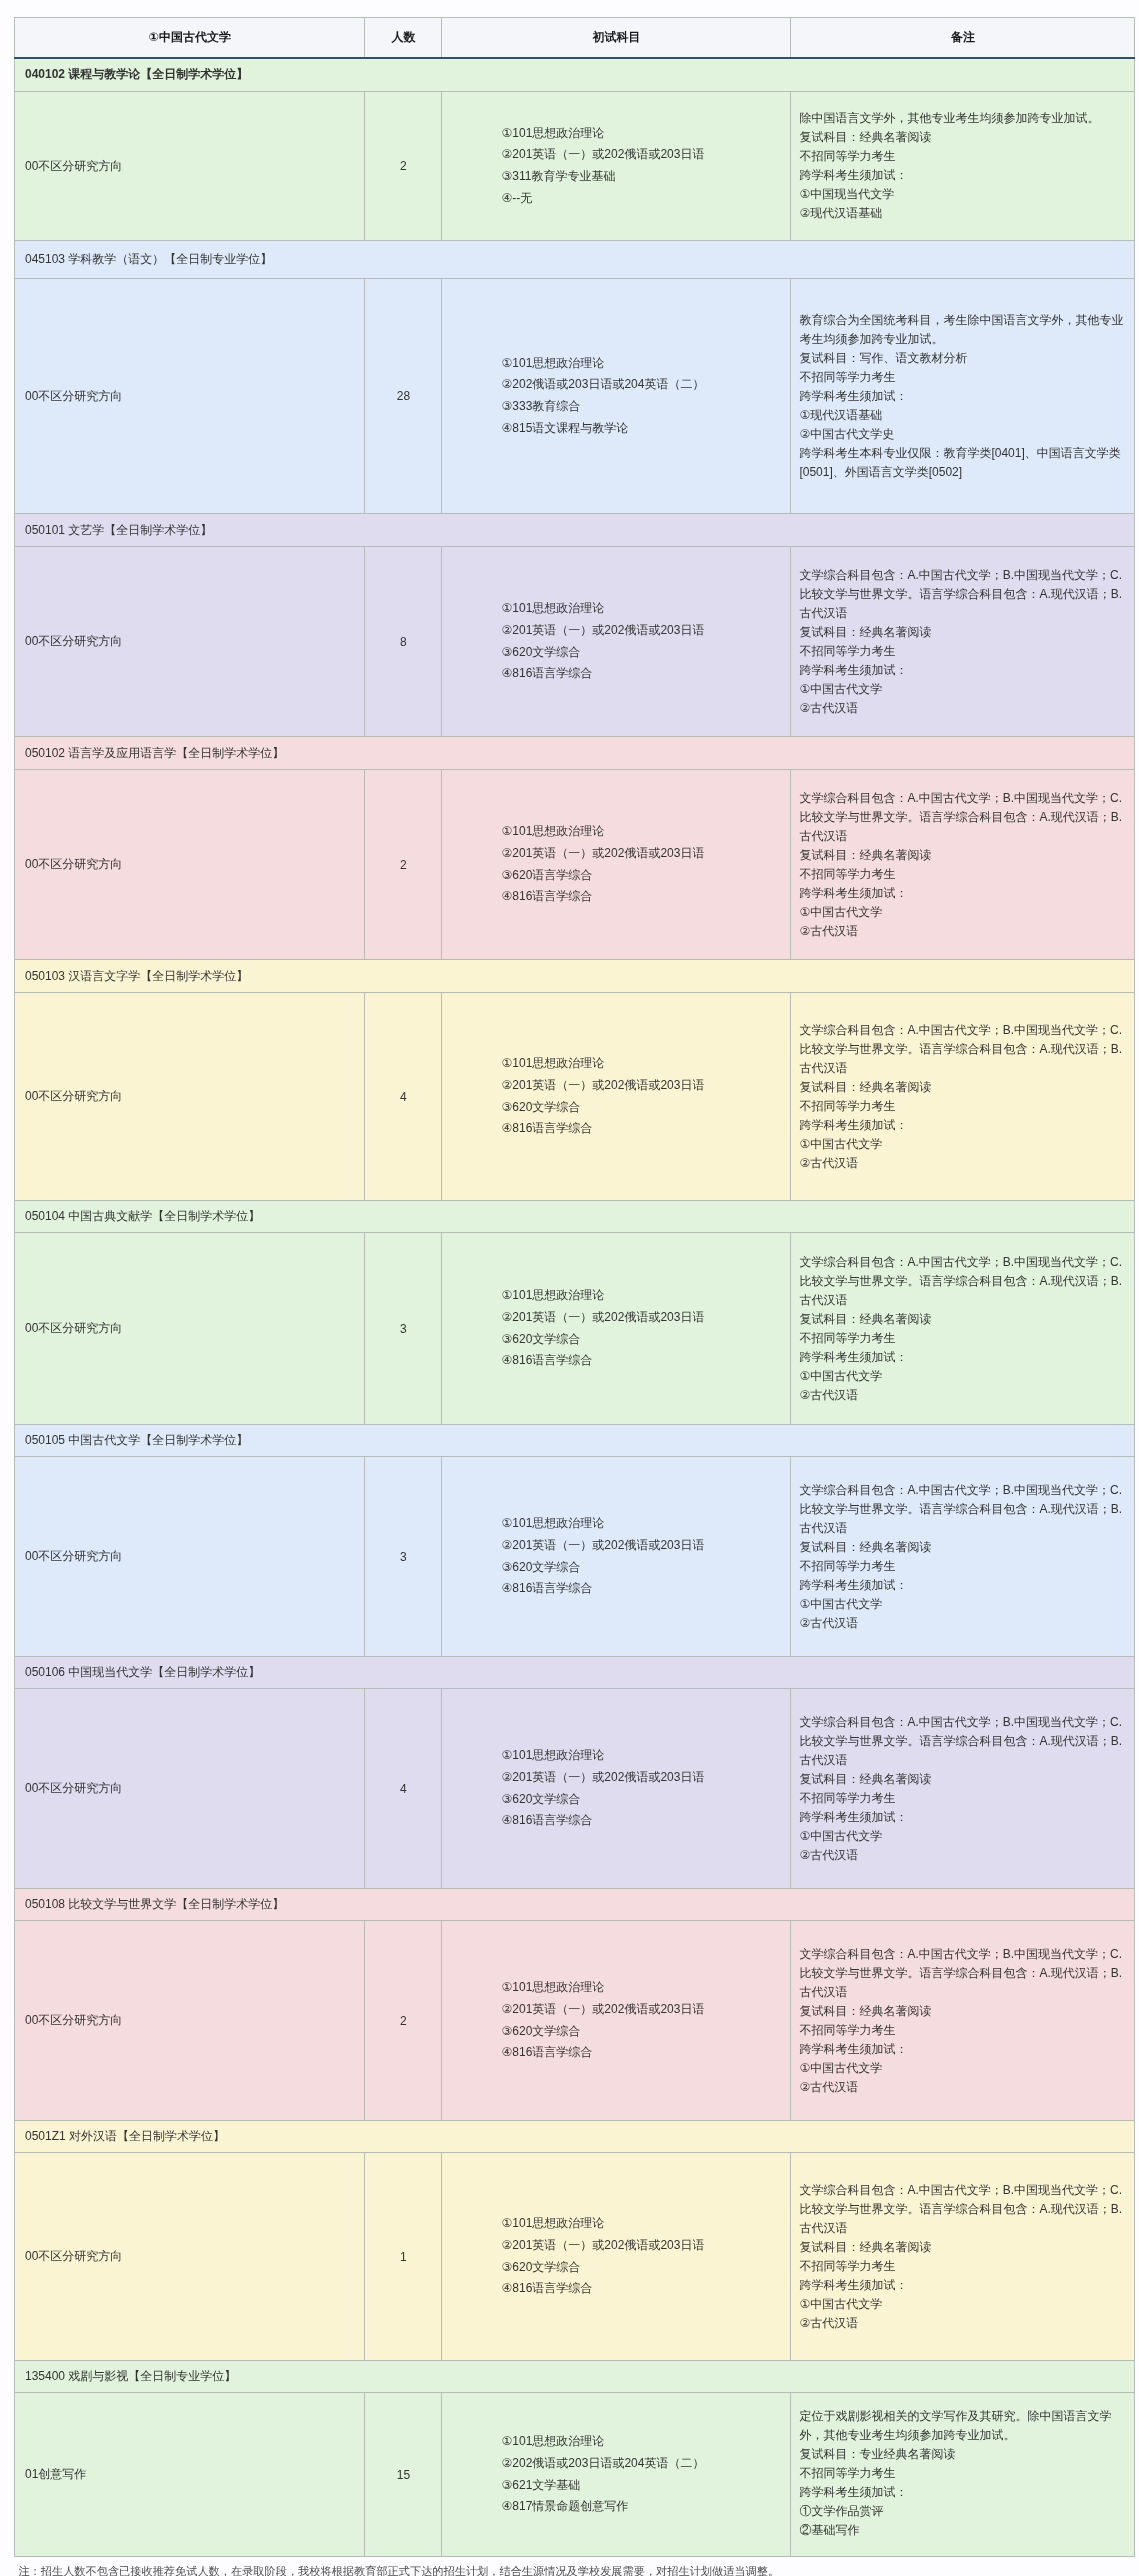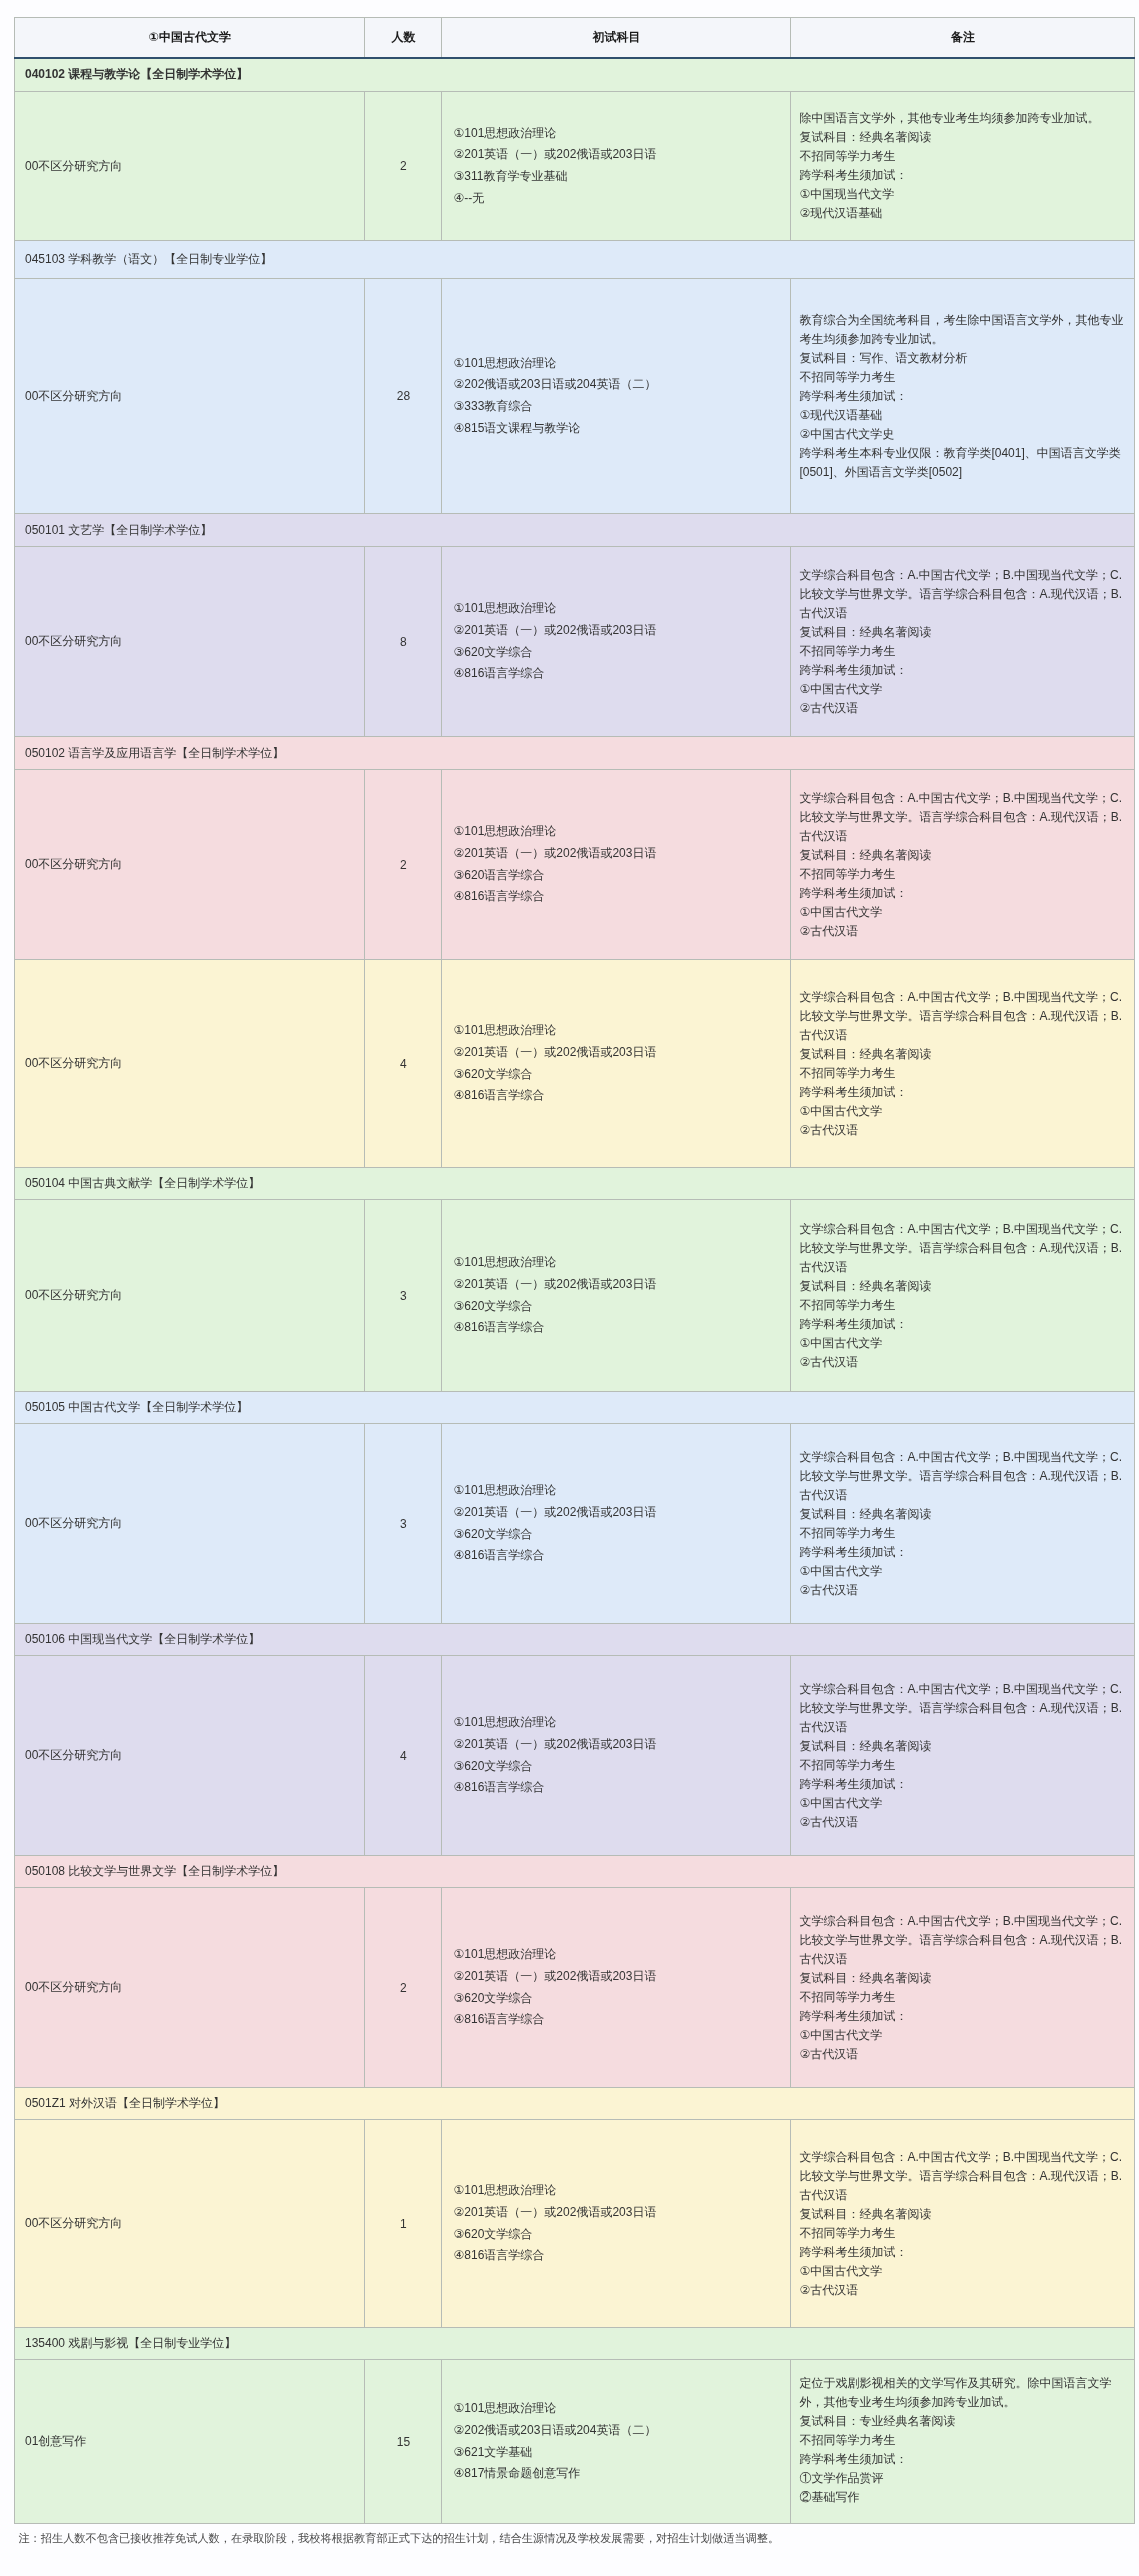--- a/index.html
+++ b/index.html
@@ -32,21 +32,21 @@
     text-align: center;
   }
   tr.sec td {
     padding-left: 9.6px;
     text-align: left;
     color: #333;
   }
   td.dir { padding-left: 9.6px; }
   td.cnt { text-align: center; }
   td.subj { padding-left: 11.2px; }
-  td.subj div { line-height: 21.6px; }
+  td.subj div { line-height: 21.6px; margin-left: 48px; }
   td.rem { padding: 11.2px 8px; }
   td.rem div { line-height: 19px; }
   .footer {
     font-size: 11.2px;
     color: #4a4a4a;
     padding: 5.6px 0 4.8px 4px;
     line-height: 16px;
   }
 </style>
 </head>
@@ -147,20 +147,23 @@
           </td>
           <td class="rem" style="background: rgb(245, 220, 223);">
             <div>文学综合科目包含：A.中国古代文学；B.中国现当代文学；C.比较文学与世界文学。语言学综合科目包含：A.现代汉语；B.古代汉语</div>
             <div>复试科目：经典名著阅读</div>
             <div>不招同等学力考生</div>
             <div>跨学科考生须加试：</div>
             <div>①中国古代文学</div>
             <div>②古代汉语</div>
           </td>
         </tr>
+        <tr class="sec" style="height: 33px;">
+          <td colspan="4" style="background: rgb(251, 244, 211);">050103 汉语言文字学【全日制学术学位】</td>
+        </tr>
         <tr style="height: 208px;">
           <td class="dir" style="background: rgb(251, 244, 211);">00不区分研究方向</td>
           <td class="cnt" style="background: rgb(251, 244, 211);">4</td>
           <td class="subj" style="background: rgb(251, 244, 211);">
             <div>①101思想政治理论</div>
             <div>②201英语（一）或202俄语或203日语</div>
             <div>③620文学综合</div>
             <div>④816语言学综合</div>
           </td>
           <td class="rem" style="background: rgb(251, 244, 211);">

